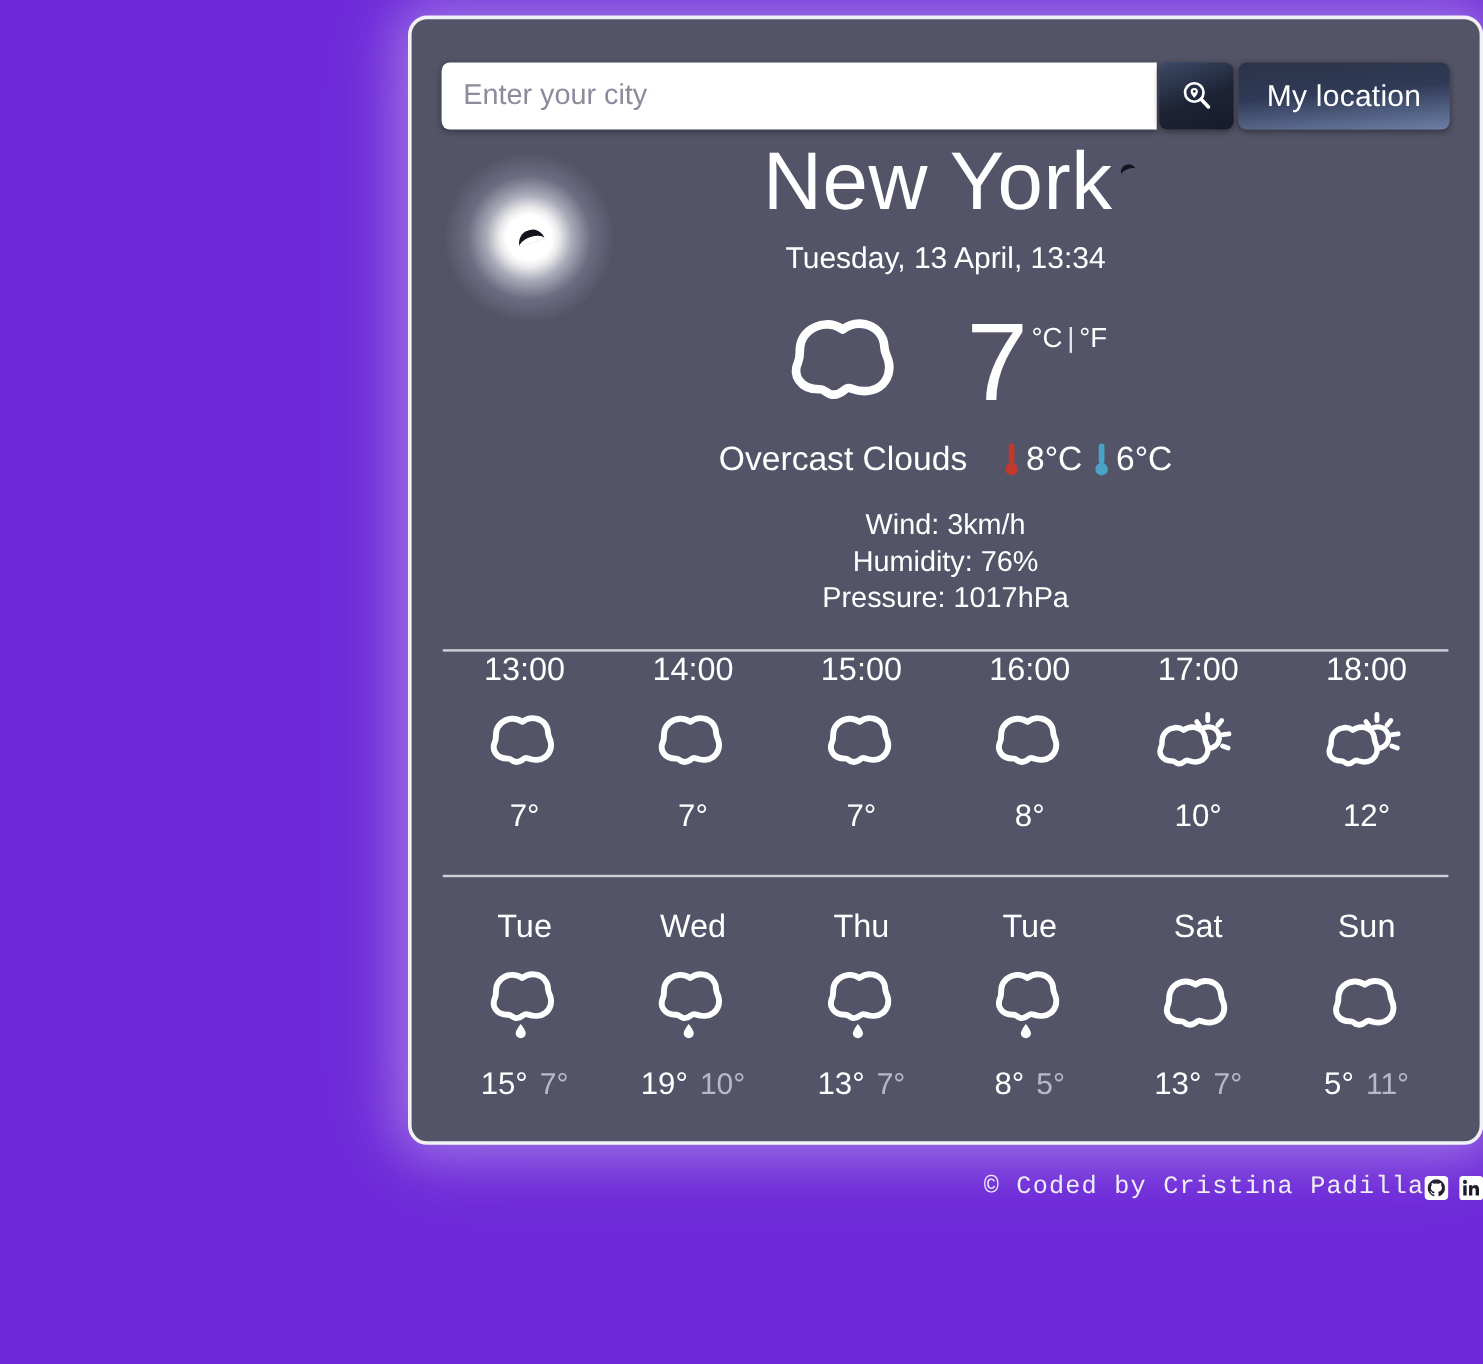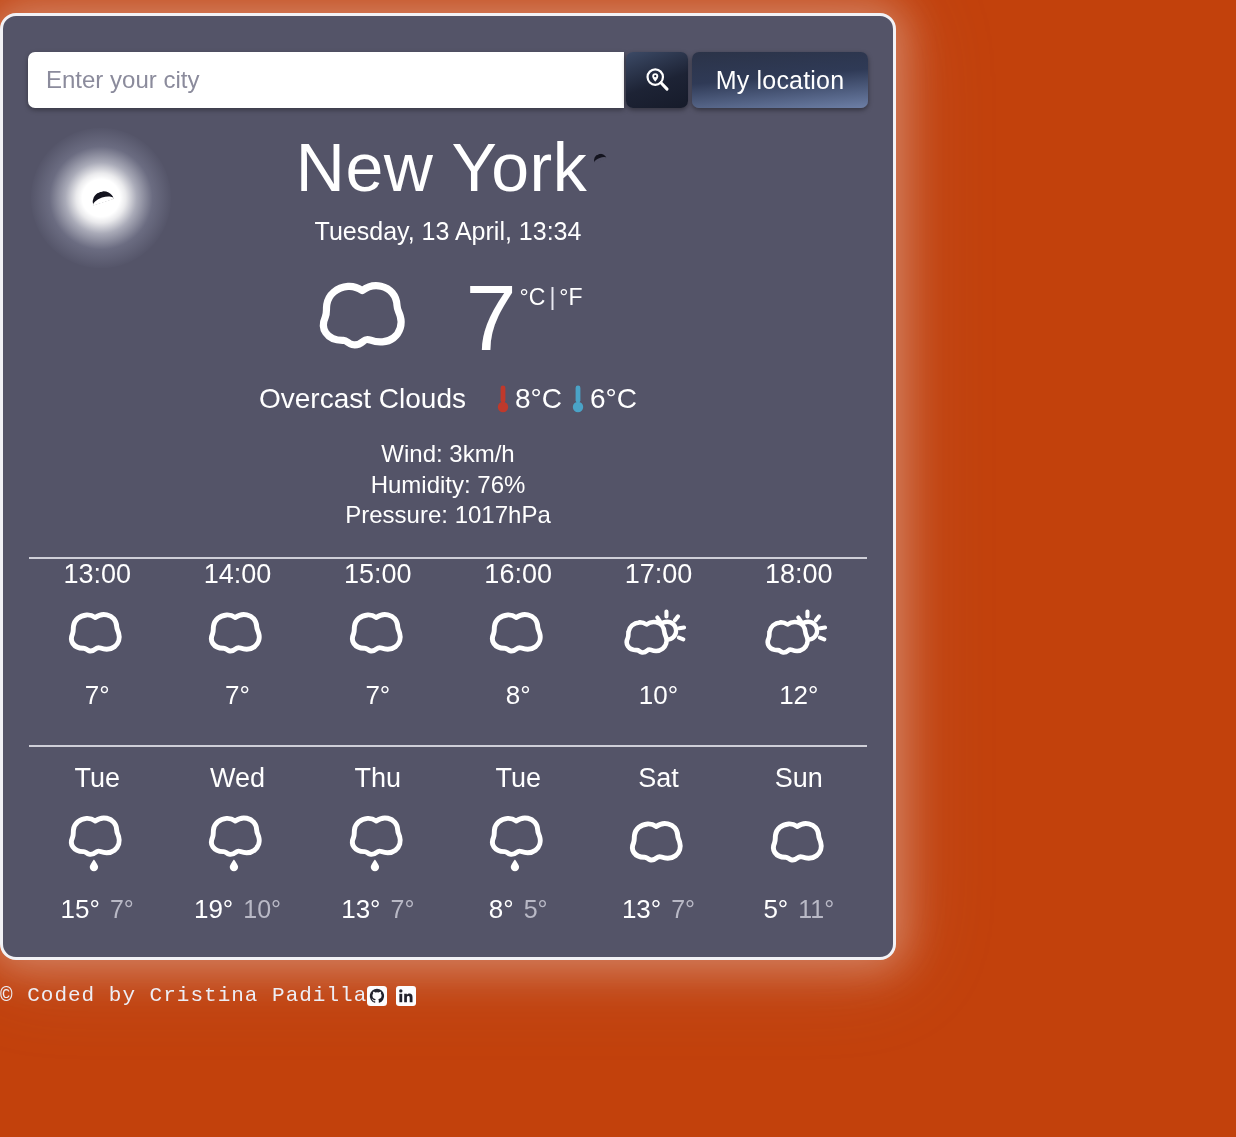--- a/index.html
+++ b/index.html
@@ -10,24 +10,24 @@
     height: 1137px;
     background: #070718;
     font-family: "Liberation Sans", sans-serif;
     overflow: hidden;
   }
 
   #app {
     position: relative;
     width: 1236px;
     height: 1137px;
-    background: #c2410c;
+    background: #6d28d9;
     display: flex;
     flex-direction: column;
-    align-items: flex-start;
+    align-items: flex-end;
   }
 
   
   .weather-card {
     position: relative;
     width: 896px;
     margin-top: 13px;
     background: #545468;
     border: 3px solid #f2f2f6;
     border-radius: 16px;
@@ -117,21 +117,21 @@
   }
 
   
   .city-name {
     text-align: center;
     font-size: 68px;
     font-weight: 400;
     color: #ffffff;
     letter-spacing: .5px;
     line-height: 1.05;
-    margin-top: 24px;
+    margin-top: 8px;
     position: relative;
   }
   .city-tick {
     display: inline-block;
     width: 13px; height: 7px;
     border-top: 4px solid #14141f;
     border-radius: 12px 12px 0 0;
     transform: translate(6px,-30px) rotate(-20deg);
   }
   .date-line {
@@ -206,21 +206,21 @@
     align-items: center;
     gap: 14px;
   }
   .fc-label { color: #ffffff; font-size: 27px; }
   .fc-icon { height: 62px; display: flex; align-items: center; justify-content: center; }
   .fc-temp { color: #ffffff; font-size: 26px; }
   .fc-temps { display: flex; align-items: baseline; gap: 10px; }
   .fc-max { color: #ffffff; font-size: 26px; }
   .fc-min { color: #b9b9c6; font-size: 25px; }
 
-  .daily { margin-top: 16px; padding-bottom: 4px; }
+  .daily { margin-top: 26px; padding-bottom: 4px; }
   .daily .fc-icon { height: 72px; }
 
   
   .footer {
     display: flex;
     align-items: center;
     justify-content: center;
     gap: 0;
     margin-top: 24px;
     color: #f0f0f6;

